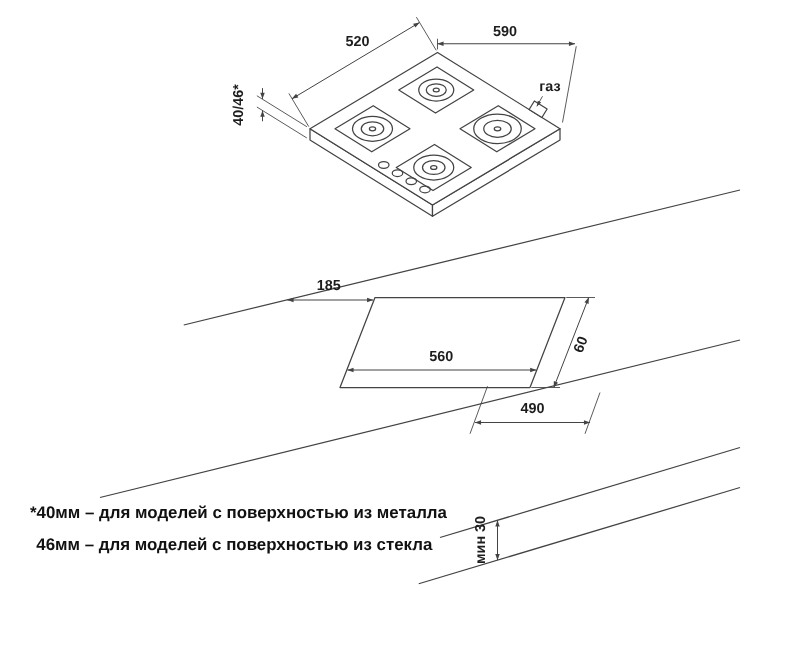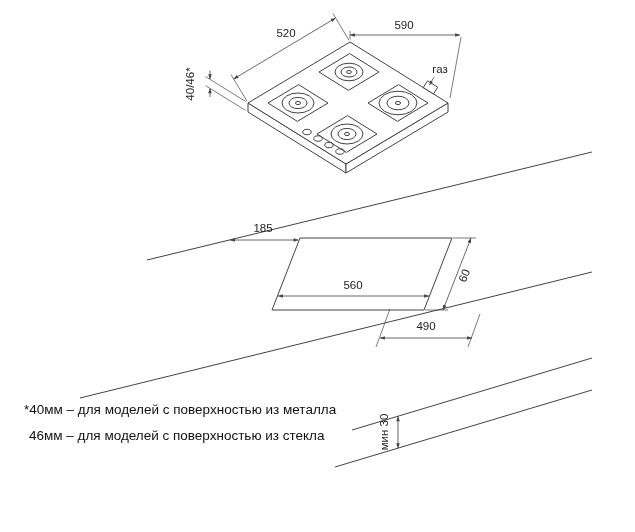--- a/index.html
+++ b/index.html
@@ -1,16 +1,16 @@
 <!DOCTYPE html>
 <html><head>
 <meta charset="utf-8">
 <style>
   html,body{margin:0;padding:0;background:#ffffff;}
-  .page{width:618px;height:532px;position:relative;background:#ffffff;overflow:hidden;}
+  .page{width:618px;height:532px;position:relative;background:#ffffff;overflow:hidden;font-weight:bold;}
   svg{display:block;}
   .dim-label{font-family:"Liberation Sans","DejaVu Sans",sans-serif;font-size:11.5px;fill:#1d1d1d;}
   .note-label{font-family:"Liberation Sans","DejaVu Sans",sans-serif;font-size:13.5px;fill:#111111;}
   .draw{fill:none;stroke:#434343;stroke-width:1;stroke-linejoin:round;}
   .draw-fill{fill:#ffffff;stroke:#434343;stroke-width:1;stroke-linejoin:round;}
   .dim{fill:none;stroke:#434343;stroke-width:0.8;}
   .ext{fill:none;stroke:#434343;stroke-width:0.7;}
 </style>
 </head>
 <body>

